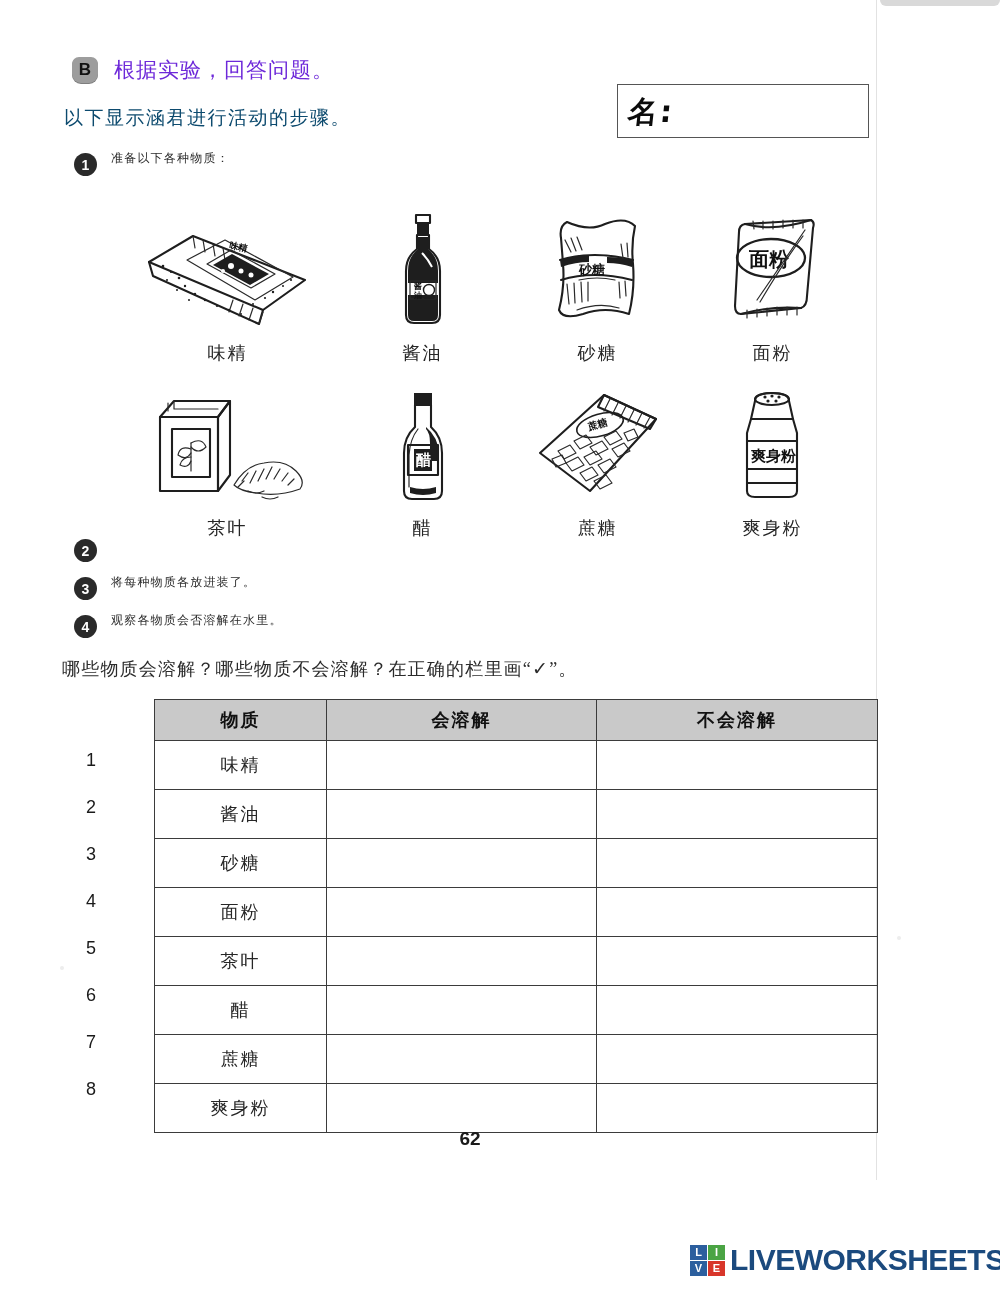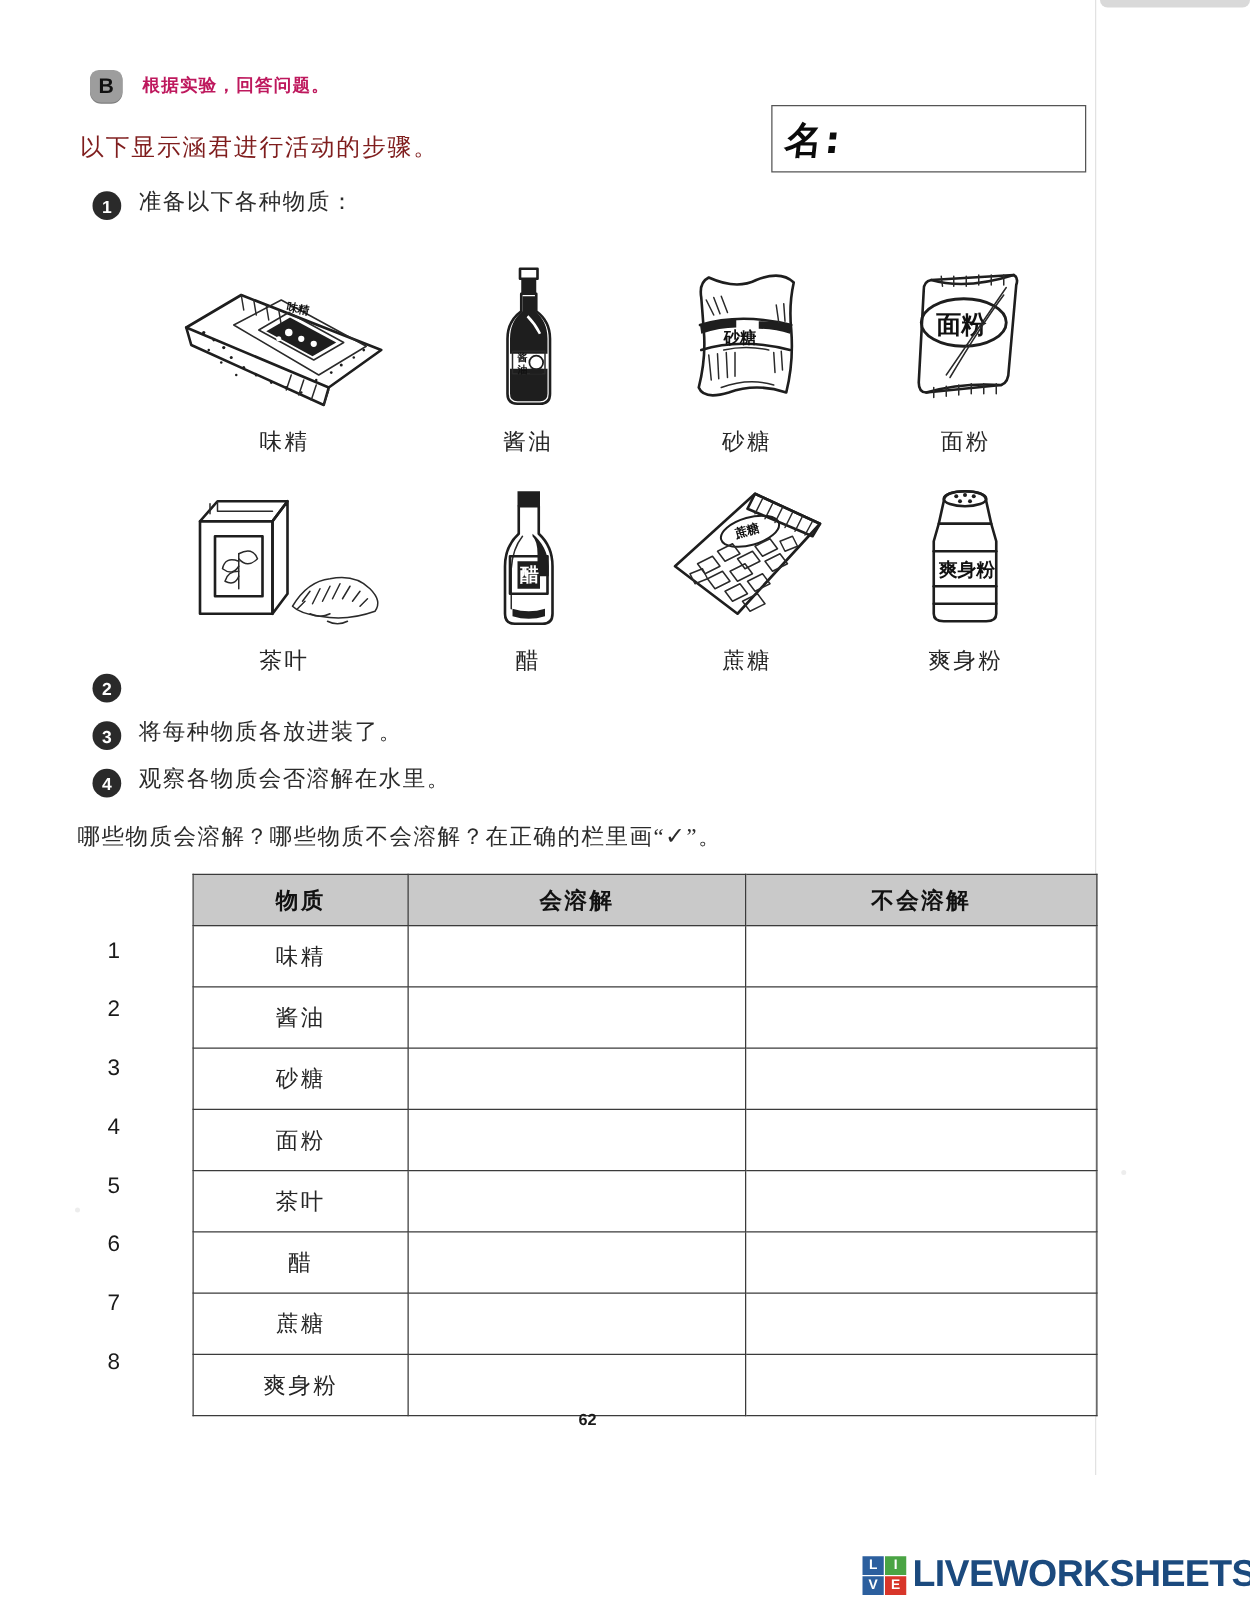--- a/index.html
+++ b/index.html
@@ -62,33 +62,33 @@
     font-family: "Liberation Sans", sans-serif;
     font-weight: bold;
     font-size: 17px;
     display: flex;
     align-items: center;
     justify-content: center;
     box-shadow: 0 1px 0 #7e7e7e;
   }
   .sec-title {
     font-family: "Liberation Sans", sans-serif;
-    font-weight: bold;
-    font-size: 14px;
+    font-weight: normal;
+    font-size: 21px;
     letter-spacing: 1px;
-    color: #be185d;
+    color: #6d28d9;
   }
 
   .intro-line {
     position: absolute;
     left: 64px;
     top: 105px;
     font-size: 19px;
     letter-spacing: 1.5px;
-    color: #7f1d1d;
+    color: #0c4a6e;
   }
 
   
   .name-box {
     position: absolute;
     left: 617px;
     top: 84px;
     width: 250px;
     height: 52px;
     border: 1px solid #555;
@@ -122,21 +122,21 @@
     font-family: "Liberation Sans", sans-serif;
     font-weight: bold;
     font-size: 14px;
     display: flex;
     align-items: center;
     justify-content: center;
     flex: none;
     margin-top: 1px;
   }
   .step-text {
-    font-size: 18px;
+    font-size: 12px;
     letter-spacing: 1.2px;
     color: #2b2b2b;
     line-height: 1.1;
   }
   .step-text .lat {
     font-family: "Liberation Sans", sans-serif;
     letter-spacing: 0.5px;
   }
 
   #step1 { left: 74px; top: 152px; }
@@ -243,21 +243,21 @@
     color: #1a1a1a;
   }
 
   .page-no {
     position: absolute;
     left: 0;
     top: 1128px;
     width: 940px;
     text-align: center;
     font-family: "Liberation Sans", sans-serif;
-    font-size: 13px;
+    font-size: 19px;
     font-weight: bold;
     color: #1a1a1a;
   }
 
   
   .footer-logo {
     position: absolute;
     left: 690px;
     top: 1243px;
     display: flex;

